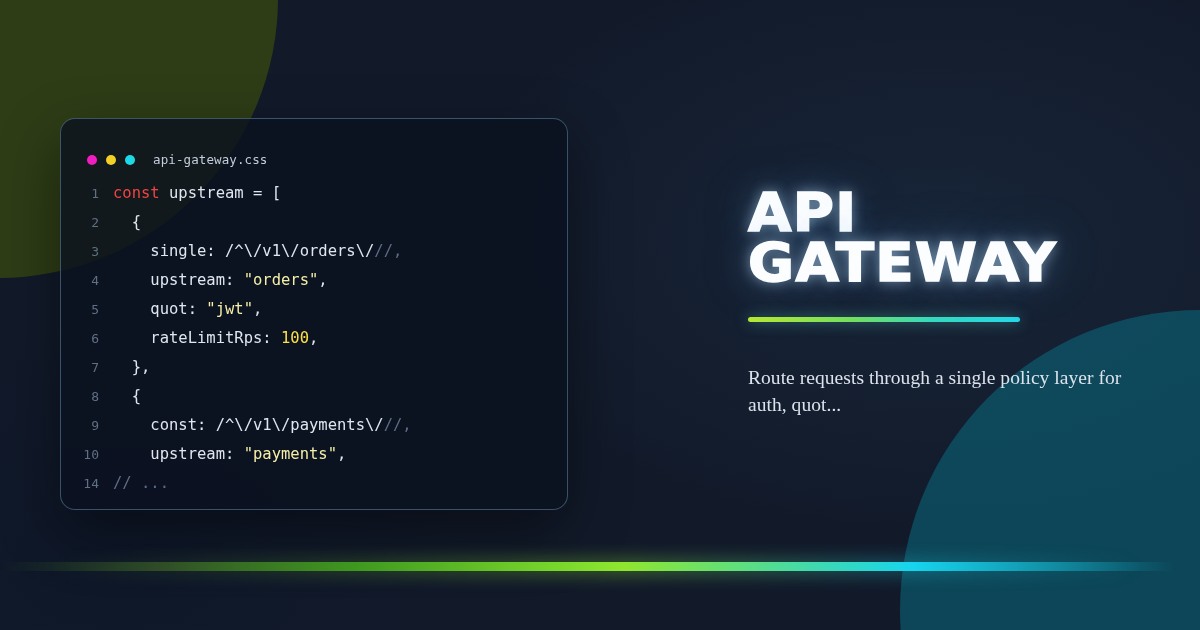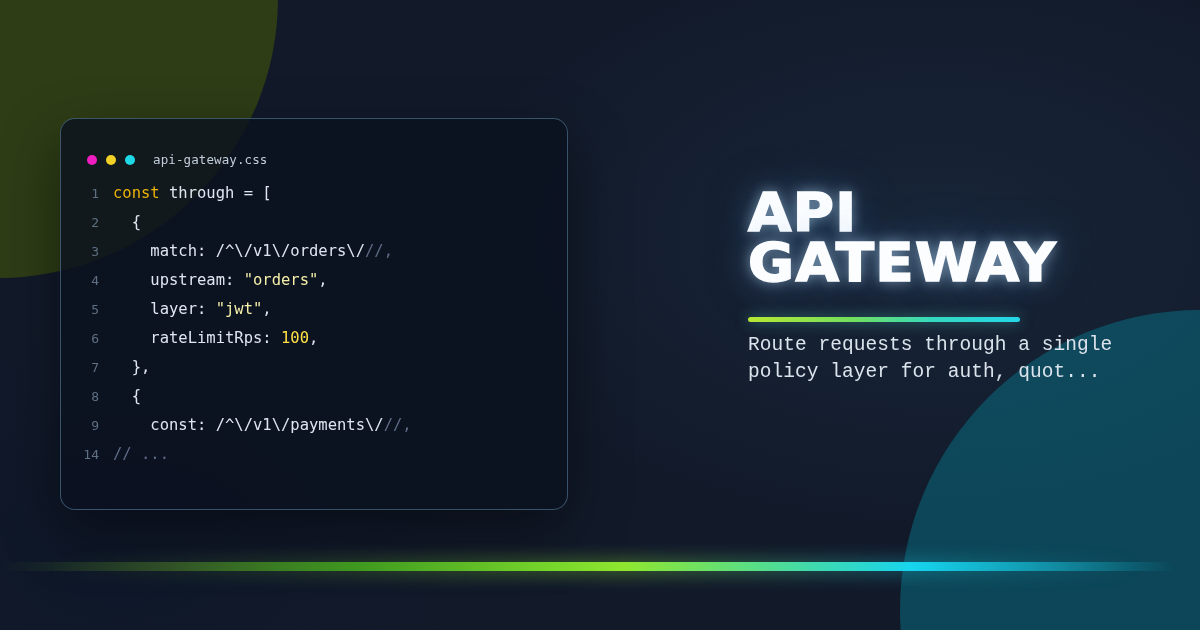--- a/index.html
+++ b/index.html
@@ -131,21 +131,21 @@
     width:52px;
     flex:0 0 52px;
     text-align:right;
     padding-right:14px;
     color:#5f7084;
     font-size:13px;
   }
   .lc { color:#dfe6ef; }
 
   
-  .t-key { color:#eab308; }
+  .t-key { color:#ef4444; }
   .t-str { color:#f5efa8; }
   .t-num { color:#fde047; }
   .t-com { color:#5e6c86; }
   .t-pln { color:#dfe6ef; }
 
   
   .right-col {
     position:absolute;
     left:748px; top:188px;
     width:400px;
@@ -172,23 +172,23 @@
   .accent-bar {
     margin-top:28px;
     width:272px;
     height:5px;
     border-radius:3px;
     background:linear-gradient(to right, #b9e832 0%, #74e05e 38%, #36d9c0 68%, #24d8e8 100%);
     box-shadow:0 0 14px rgba(90,215,200,0.55);
   }
 
   .subtitle {
-    margin-top:10px;
+    margin-top:42px;
     width:378px;
-    font-family:Liberation Mono, monospace;
+    font-family:Liberation Serif, serif;
     font-size:19.5px;
     line-height:1.42;
     color:#dbe3ec;
     letter-spacing:0.05px;
   }
 </style>
 </head>
 <body>
 
 <div class="canvas">
@@ -200,29 +200,30 @@
   <div class="code-window">
 
     <div class="window-titlebar">
       <span class="dot dot-red"></span>
       <span class="dot dot-yellow"></span>
       <span class="dot dot-green"></span>
       <span class="filename">api-gateway.css</span>
     </div>
 
     <div class="code-body" id="code-body">
-        <div class="code-line"><span class="ln">1</span><span class="lc"><span class="t-key">const</span><span class="t-pln"> through = [</span></span></div>
+        <div class="code-line"><span class="ln">1</span><span class="lc"><span class="t-key">const</span><span class="t-pln"> upstream = [</span></span></div>
         <div class="code-line"><span class="ln">2</span><span class="lc"><span class="t-pln">  {</span></span></div>
-        <div class="code-line"><span class="ln">3</span><span class="lc"><span class="t-pln">    match: /^\/v1\/orders\/</span><span class="t-com">//,</span></span></div>
+        <div class="code-line"><span class="ln">3</span><span class="lc"><span class="t-pln">    single: /^\/v1\/orders\/</span><span class="t-com">//,</span></span></div>
         <div class="code-line"><span class="ln">4</span><span class="lc"><span class="t-pln">    upstream: </span><span class="t-str">"orders"</span><span class="t-pln">,</span></span></div>
-        <div class="code-line"><span class="ln">5</span><span class="lc"><span class="t-pln">    layer: </span><span class="t-str">"jwt"</span><span class="t-pln">,</span></span></div>
+        <div class="code-line"><span class="ln">5</span><span class="lc"><span class="t-pln">    quot: </span><span class="t-str">"jwt"</span><span class="t-pln">,</span></span></div>
         <div class="code-line"><span class="ln">6</span><span class="lc"><span class="t-pln">    rateLimitRps: </span><span class="t-num">100</span><span class="t-pln">,</span></span></div>
         <div class="code-line"><span class="ln">7</span><span class="lc"><span class="t-pln">  },</span></span></div>
         <div class="code-line"><span class="ln">8</span><span class="lc"><span class="t-pln">  {</span></span></div>
         <div class="code-line"><span class="ln">9</span><span class="lc"><span class="t-pln">    const: /^\/v1\/payments\/</span><span class="t-com">//,</span></span></div>
+        <div class="code-line"><span class="ln">10</span><span class="lc"><span class="t-pln">    upstream: </span><span class="t-str">"payments"</span><span class="t-pln">,</span></span></div>
         <div class="code-line"><span class="ln">14</span><span class="lc"><span class="t-com">// ...</span></span></div>
       </div>
   </div>
 
   <div class="right-col">
 
     <div class="title">
       <span class="title-line">API</span>
       <span class="title-line">GATEWAY</span>
     </div>

